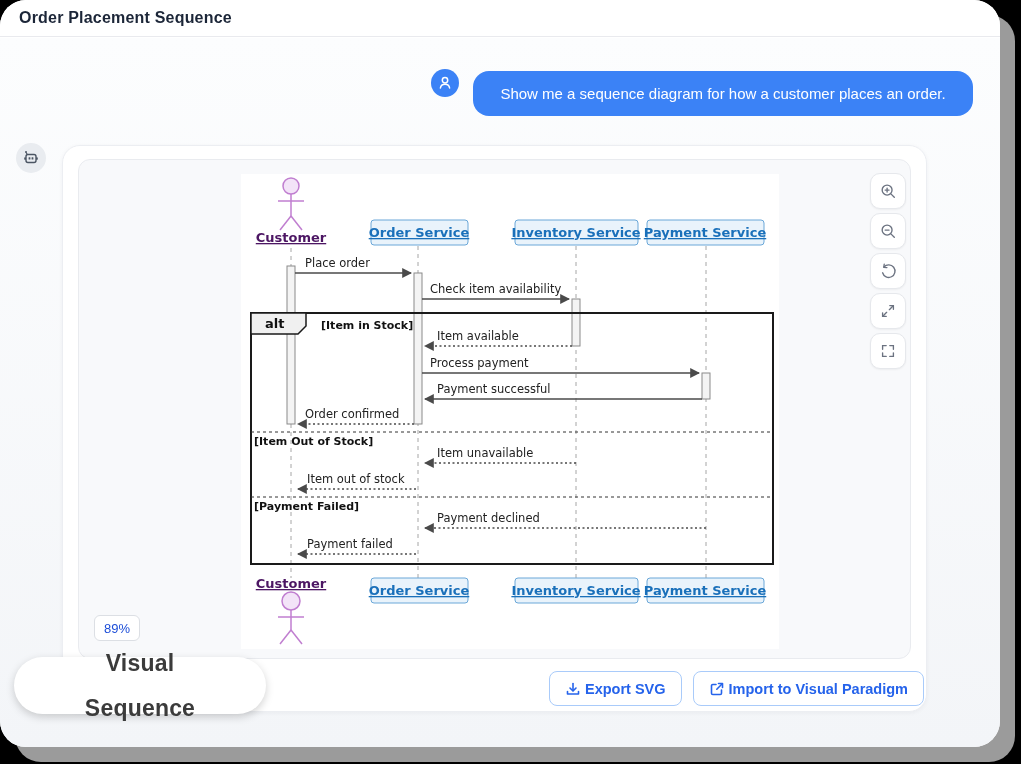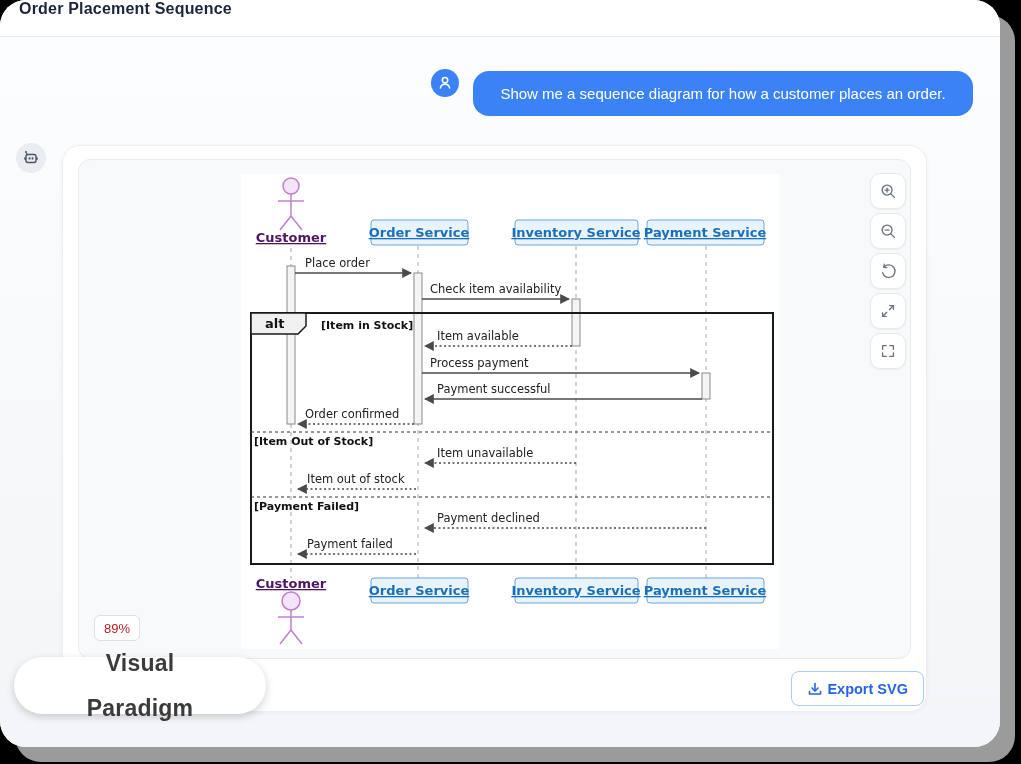--- a/index.html
+++ b/index.html
@@ -7,21 +7,21 @@
   body { background:#000; font-family:"Liberation Sans", sans-serif; position:relative; overflow:hidden; }
 
   .window {
     position:absolute; left:0; top:0; width:1000px; height:747px;
     background:#fff; border-radius:26px; overflow:hidden;
     box-shadow: 15px 15px 0 0 #9b9b9b;
   }
   .app-header {
     position:absolute; left:0; top:0; width:100%; height:37px;
     background:#fff; border-bottom:1px solid #e9eaee;
-    display:flex; align-items:flex-start; padding-left:19px;
+    display:flex; align-items:center; padding-left:19px;
   }
   .app-title { font-size:16px; font-weight:700; color:#1c2638; letter-spacing:.2px; }
   .content-bg {
     position:absolute; left:0; top:38px; width:100%; height:709px;
     background:linear-gradient(180deg,#fcfdfe 0%, #f3f5f8 100%);
   }
 
   
   .chat-avatar {
     position:absolute; left:431px; top:69px; width:28px; height:28px;
@@ -47,21 +47,21 @@
   .panel {
     position:absolute; left:15px; top:13px; width:833px; height:500px;
     background:#f8f9fb; border:1px solid #e9ebef; border-radius:12px;
   }
   .canvas {
     position:absolute; left:162px; top:14px; width:538px; height:475px; background:#fff;
   }
   .zoom-badge {
     position:absolute; left:15px; top:455px; height:26px; padding:0 9px;
     background:#fff; border:1px solid #dcdfe4; border-radius:6px;
-    font-size:13px; color:#b91c1c; display:flex; align-items:center;
+    font-size:13px; color:#1d4ed8; display:flex; align-items:center;
   }
   .toolbar { position:absolute; right:4px; top:13px; display:flex; flex-direction:column; gap:4px; }
   .tool-btn {
     width:36px; height:36px; background:#fff; border:1px solid #e6e8ec; border-radius:10px;
     display:flex; align-items:center; justify-content:center; cursor:pointer;
     box-shadow:0 1px 2px rgba(0,0,0,.05); color:#6b7280;
   }
 
   
   .footer-actions { position:absolute; right:2px; bottom:5px; display:flex; gap:11px; }
@@ -265,28 +265,36 @@
 
     <div class="footer-actions">
       <div class="action-btn">
         <svg width="16" height="16" viewBox="0 0 16 16">
           <line x1="8" y1="2.5" x2="8" y2="9.5" stroke="#2563eb" stroke-width="1.6" stroke-linecap="round"></line>
           <path d="M5 7 L8 10 L11 7" fill="none" stroke="#2563eb" stroke-width="1.6" stroke-linecap="round" stroke-linejoin="round"></path>
           <path d="M2.5 10.5 V13 H13.5 V10.5" fill="none" stroke="#2563eb" stroke-width="1.6" stroke-linecap="round" stroke-linejoin="round"></path>
         </svg>
         <span>Export SVG</span>
       </div>
+      <div class="action-btn">
+        <svg width="16" height="16" viewBox="0 0 16 16">
+          <path d="M7 3.5 H3.8 A1.3 1.3 0 0 0 2.5 4.8 V12.2 A1.3 1.3 0 0 0 3.8 13.5 H11.2 A1.3 1.3 0 0 0 12.5 12.2 V9" fill="none" stroke="#2563eb" stroke-width="1.6" stroke-linecap="round"></path>
+          <path d="M9.5 2.5 H13.5 V6.5" fill="none" stroke="#2563eb" stroke-width="1.6" stroke-linecap="round" stroke-linejoin="round"></path>
+          <line x1="13.2" y1="2.8" x2="7.8" y2="8.2" stroke="#2563eb" stroke-width="1.6" stroke-linecap="round"></line>
+        </svg>
+        <span>Import to Visual Paradigm</span>
+      </div>
     </div>
   </div>
 
   <div class="brand-pill">
     <span class="brand-word">Visual</span>
     <svg width="40" height="52" viewBox="0 0 44 58">
       <polygon points="4,30 22,48 40,30 40,37 22,55 4,37" fill="#c8242e"></polygon>
       <polygon points="22,1 43,22 22,43 1,22" fill="#c8242e" stroke="#fff" stroke-width="2.5"></polygon>
       <polygon points="22,8 36,22 22,36 8,22" fill="#fff"></polygon>
       <polygon points="23,13 31,21 23,29 15,21" fill="#c8242e"></polygon>
       <polygon points="17,25 22,30 19,33 14,28" fill="#c8242e"></polygon>
     </svg>
-    <span class="brand-word">Paradigm</span>
+    <span class="brand-word">Sequence</span>
   </div>
 
 </div>
 
 </body></html>

